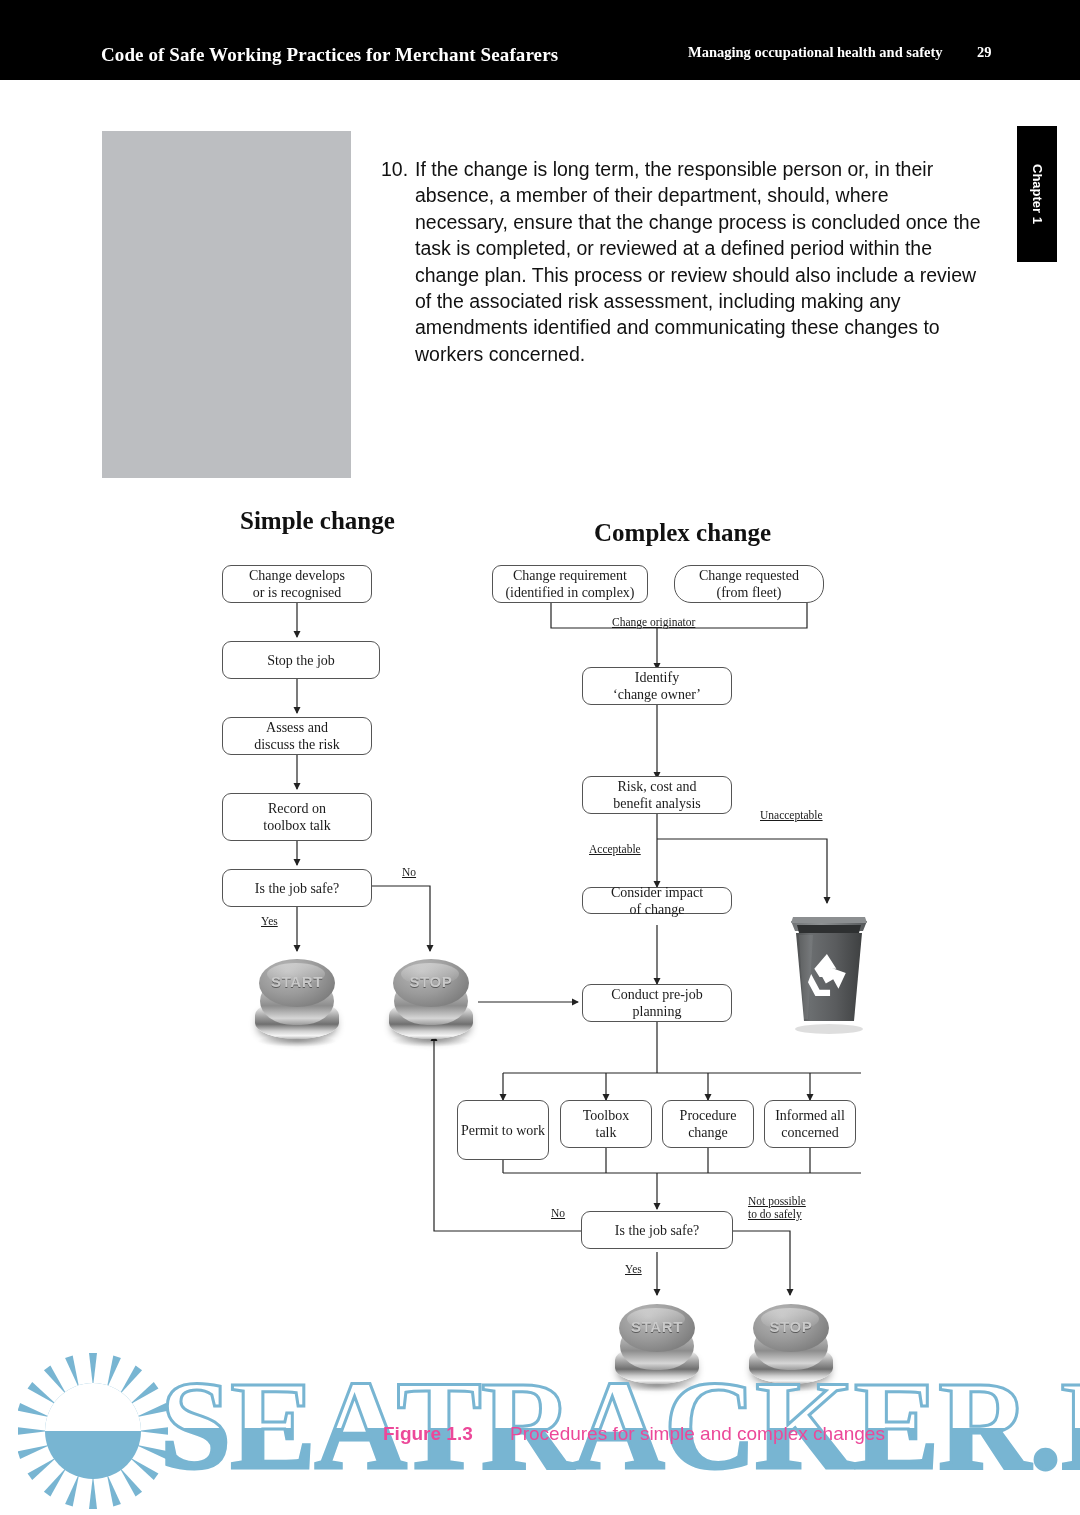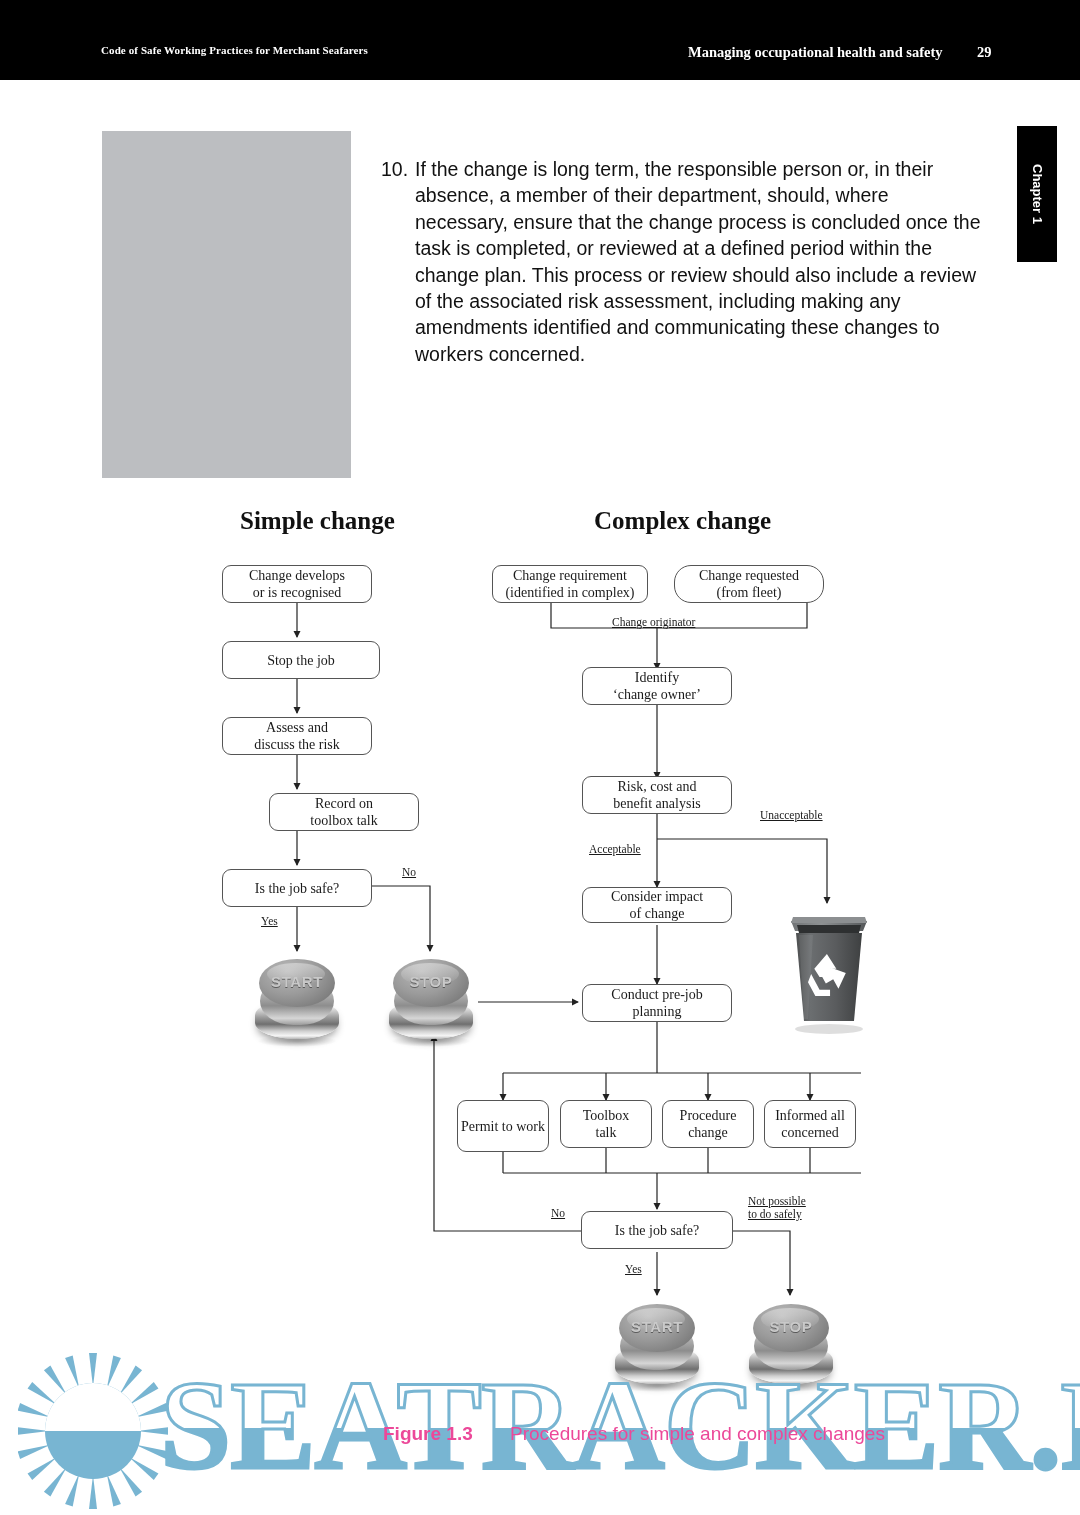--- a/index.html
+++ b/index.html
@@ -1,21 +1,21 @@
 <!DOCTYPE html>
 <html><head>
 <meta charset="utf-8">
 <style>
   html,body{margin:0;padding:0;background:#ffffff;}
   body{width:1080px;height:1515px;position:relative;overflow:hidden;
        font-family:"Liberation Sans", sans-serif;}
 
   
   .header-band{position:absolute;left:0;top:0;width:1080px;height:80px;background:#000000;}
-  .header-left{position:absolute;left:101px;top:44px;color:#ffffff;font-size:11px;
+  .header-left{position:absolute;left:101px;top:44px;color:#ffffff;font-size:19px;
                font-family:"Liberation Serif", serif;font-weight:700;letter-spacing:.1px;
                white-space:nowrap;}
   .header-right{position:absolute;left:688px;top:44px;color:#ffffff;font-size:14.5px;
                 font-family:"Liberation Serif", serif;font-weight:700;white-space:nowrap;}
   .header-page{position:absolute;left:977px;top:44px;color:#ffffff;font-size:14.5px;
                font-family:"Liberation Serif", serif;font-weight:700;}
 
   
   .chapter-tab{position:absolute;left:1017px;top:126px;width:40px;height:136px;background:#000000;}
   .chapter-tab span{position:absolute;left:50%;top:50%;
@@ -147,34 +147,34 @@
 
       <line x1="657" y1="757" x2="657" y2="800" marker-end="url(#ah)"></line>
 
       <polyline points="733,736 790,736 790,800" marker-end="url(#ah)"></polyline>
 
       <polyline points="581,736 434,736 434,540" marker-end="url(#ah)"></polyline>
     </g>
   </svg>
 
   <div class="col-title" style="left:240px;top:12px;">Simple change</div>
-  <div class="col-title" style="left:594px;top:12px;">Complex change</div>
+  <div class="col-title" style="left:594px;top:24px;">Complex change</div>
 
   <div class="node" style="left:222px;top:70px;width:150px;height:38px;">
     <span style="white-space:pre-line">Change develops
 or is recognised</span>
     </div>
   <div class="node" style="left:222px;top:146px;width:158px;height:38px;">
     <span style="white-space:pre-line">Stop the job</span>
     </div>
   <div class="node" style="left:222px;top:222px;width:150px;height:38px;">
     <span style="white-space:pre-line">Assess and
 discuss the risk</span>
     </div>
-  <div class="node" style="left:222px;top:298px;width:150px;height:38px;margin-left:47px;">
+  <div class="node" style="left:222px;top:298px;width:150px;height:48px;">
     <span style="white-space:pre-line">Record on
 toolbox talk</span>
     </div>
   <div class="node" style="left:222px;top:374px;width:150px;height:38px;">
     <span style="white-space:pre-line">Is the job safe?</span>
     </div>
 
   <div class="edge-label" style="left:402px;top:371px;">No</div>
   <div class="edge-label" style="left:261px;top:420px;">Yes</div>
 
@@ -210,30 +210,30 @@
 ‘change owner’</span>
     </div>
   <div class="node" style="left:582px;top:281px;width:150px;height:38px;">
     <span style="white-space:pre-line">Risk, cost and
 benefit analysis</span>
     </div>
 
   <div class="edge-label" style="left:760px;top:314px;">Unacceptable</div>
   <div class="edge-label" style="left:589px;top:348px;">Acceptable</div>
 
-  <div class="node" style="left:582px;top:392px;width:150px;height:36px;">
+  <div class="node" style="left:582px;top:392px;width:150px;height:27px;">
     <span style="white-space:pre-line">Consider impact
 of change</span>
     </div>
   <div class="node" style="left:582px;top:489px;width:150px;height:38px;">
     <span style="white-space:pre-line">Conduct pre-job
 planning</span>
     </div>
 
-  <div class="node" style="left:457px;top:605px;width:92px;height:52px;">
+  <div class="node" style="left:457px;top:605px;width:92px;height:60px;">
     <span style="white-space:pre-line">Permit to work</span>
     </div>
   <div class="node" style="left:560px;top:605px;width:92px;height:48px;">
     <span style="white-space:pre-line">Toolbox
 talk</span>
     </div>
   <div class="node" style="left:662px;top:605px;width:92px;height:48px;">
     <span style="white-space:pre-line">Procedure
 change</span>
     </div>

